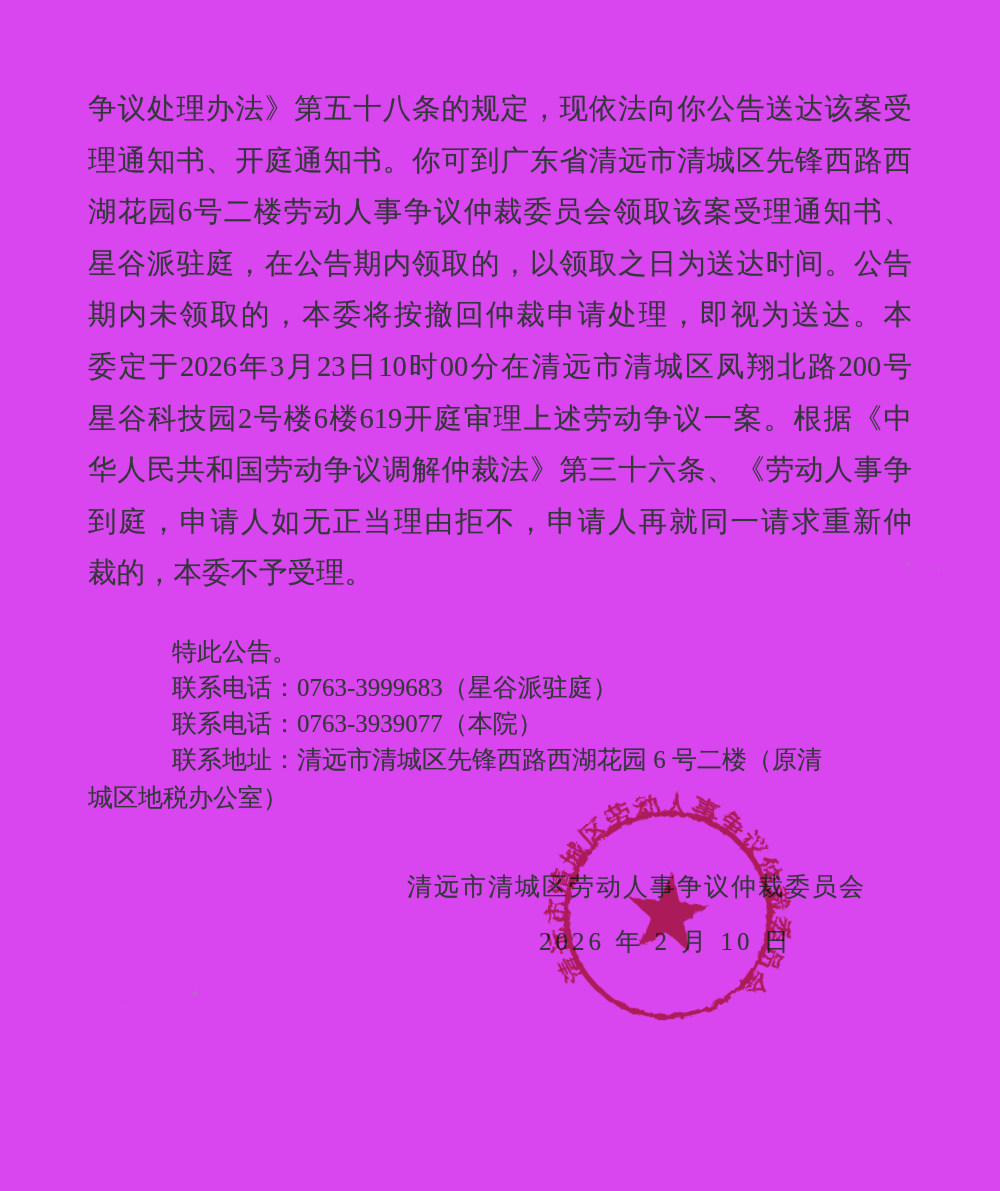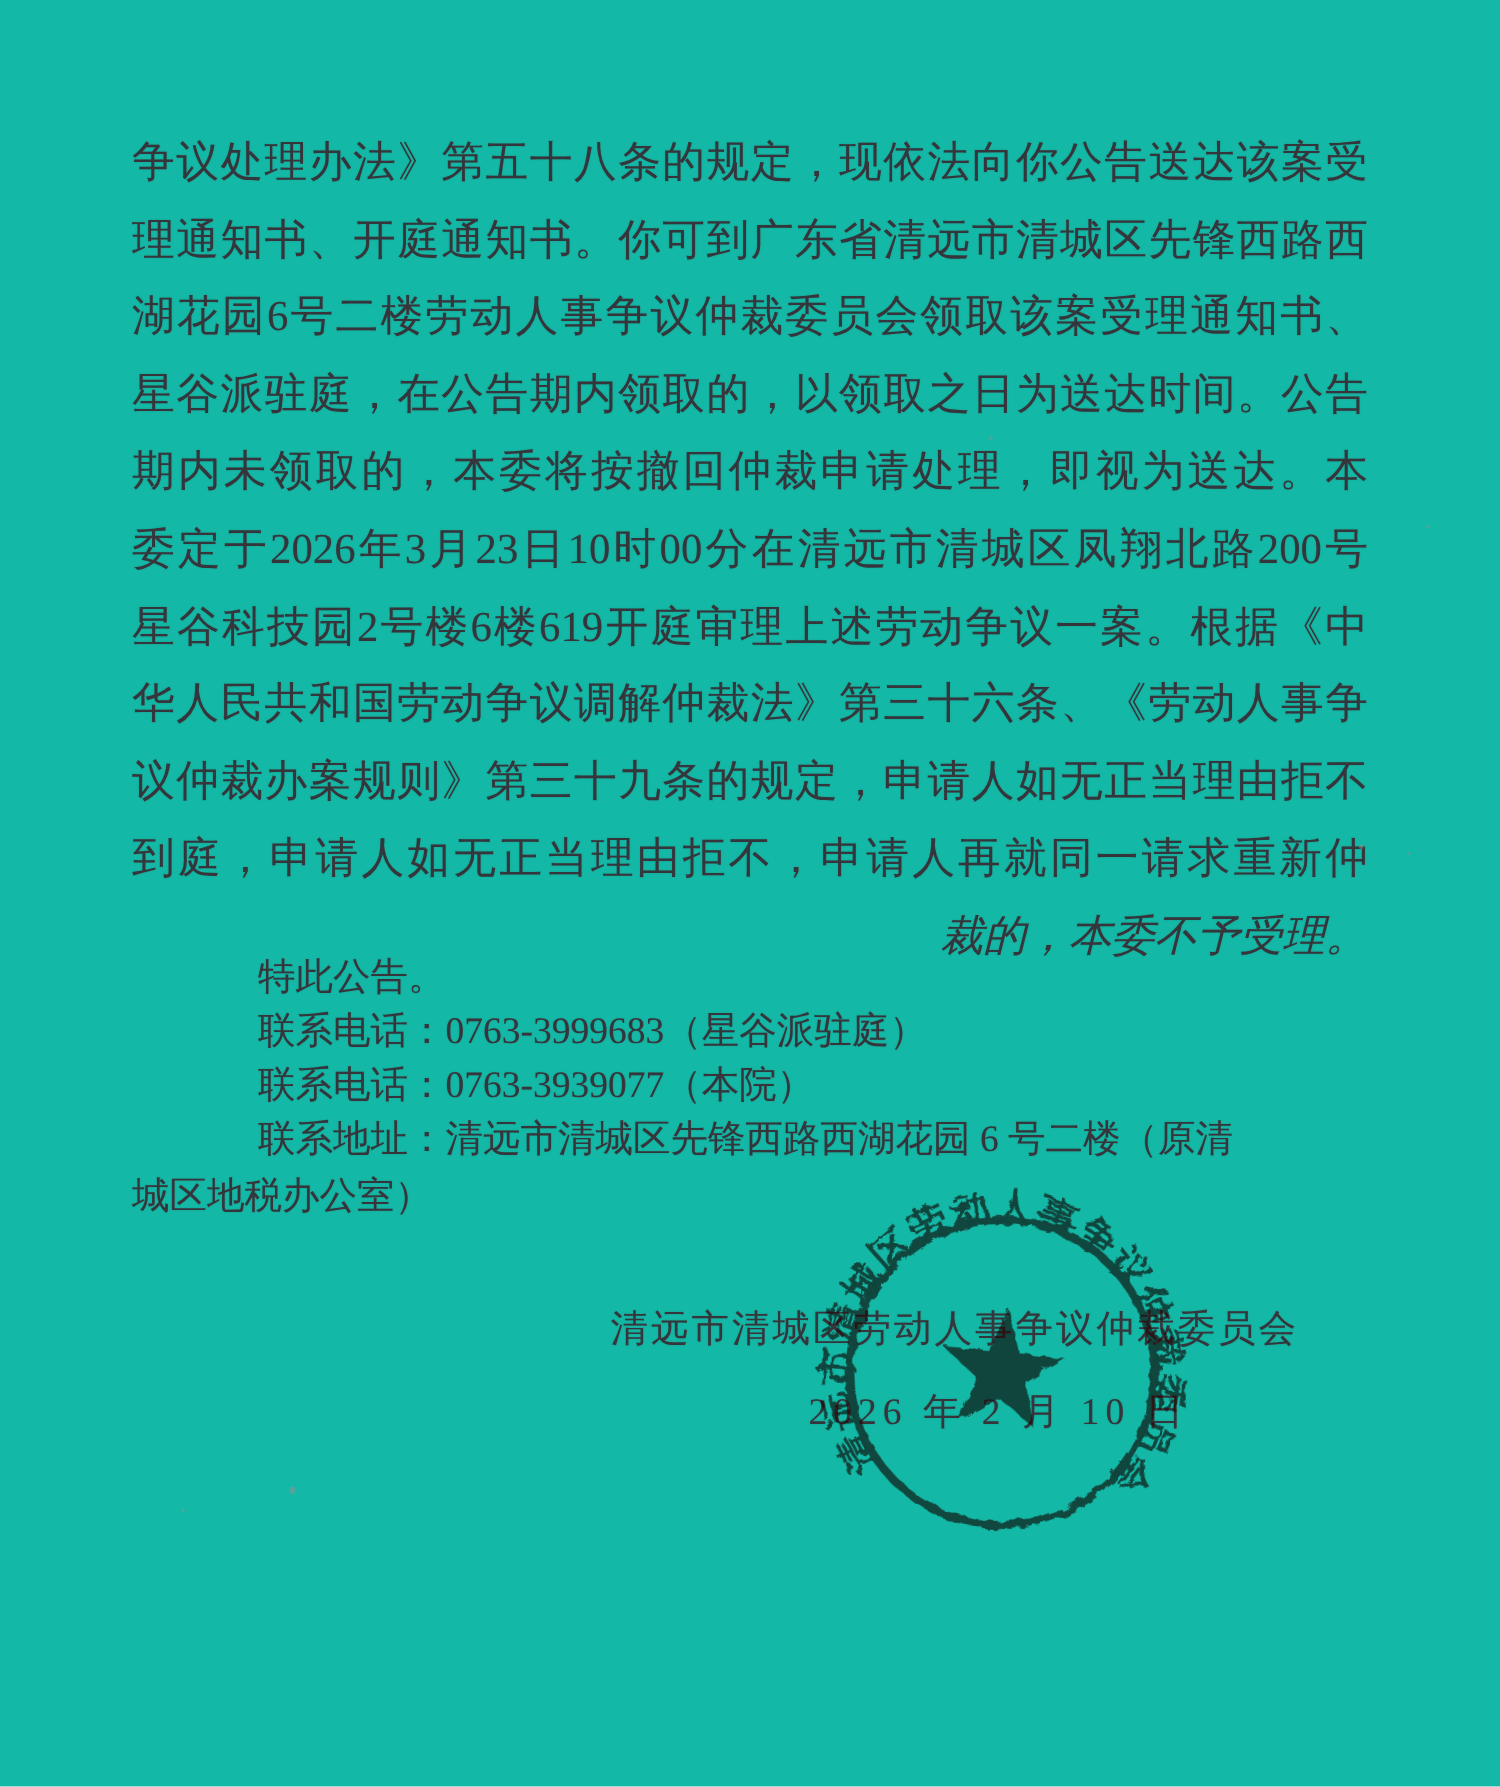--- a/index.html
+++ b/index.html
@@ -1,40 +1,40 @@
 <!DOCTYPE html>
 <html><head>
 <meta charset="utf-8">
 <style>
   html, body { margin: 0; padding: 0; background: #e8e8e8; }
   .page {
     position: relative;
     width: 1000px;
     height: 1191px;
     margin: 0 auto;
-    background: #14b8a6;
+    background: #d946ef;
     overflow: hidden;
     font-family: "Liberation Serif", "DejaVu Serif", serif;
     color: #34363b;
   }
   
   .para {
     position: absolute;
     left: 88px;
     top: 83px;
     width: 824px;
     font-size: 28.5px;
     line-height: 51.6px;
     text-shadow: 0 0 1px rgba(70,70,76,0.35);
   }
   .para .j {
     text-align: justify;
     text-align-last: justify;
   }
-  .para .last { text-align: right; font-style: italic; }
+  .para .last { text-align: left; }
 
   .scanline {
     position: absolute;
     white-space: nowrap;
     font-size: 25px;
     line-height: 36px;
     text-shadow: 0 0 1px rgba(70,70,76,0.35);
   }
   .closing   { left: 172px; top: 634px; }
   .contact-1 { left: 172px; top: 670px; text-align: right; }
@@ -79,21 +79,20 @@
 
   <div class="para">
     <div class="j">争议处理办法》第五十八条的规定，现依法向你公告送达该案受</div>
     <div class="j">理通知书、开庭通知书。你可到广东省清远市清城区先锋西路西</div>
     <div class="j">湖花园6号二楼劳动人事争议仲裁委员会领取该案受理通知书、</div>
     <div class="j">星谷派驻庭，在公告期内领取的，以领取之日为送达时间。公告</div>
     <div class="j">期内未领取的，本委将按撤回仲裁申请处理，即视为送达。本</div>
     <div class="j">委定于2026年3月23日10时00分在清远市清城区凤翔北路200号</div>
     <div class="j">星谷科技园2号楼6楼619开庭审理上述劳动争议一案。根据《中</div>
     <div class="j">华人民共和国劳动争议调解仲裁法》第三十六条、《劳动人事争</div>
-    <div class="j">议仲裁办案规则》第三十九条的规定，申请人如无正当理由拒不</div>
     <div class="j">到庭，申请人如无正当理由拒不，申请人再就同一请求重新仲</div>
     <div class="last">裁的，本委不予受理。</div>
   </div>
 
   <div class="scanline closing">特此公告。</div>
   <div class="scanline contact-1">联系电话：0763-3999683（星谷派驻庭）</div>
   <div class="scanline contact-2">联系电话：0763-3939077（本院）</div>
   <div class="scanline contact-3">联系地址：清远市清城区先锋西路西湖花园 6 号二楼（原清</div>
   <div class="scanline committee">清远市清城区劳动人事争议仲裁委员会</div>
 

